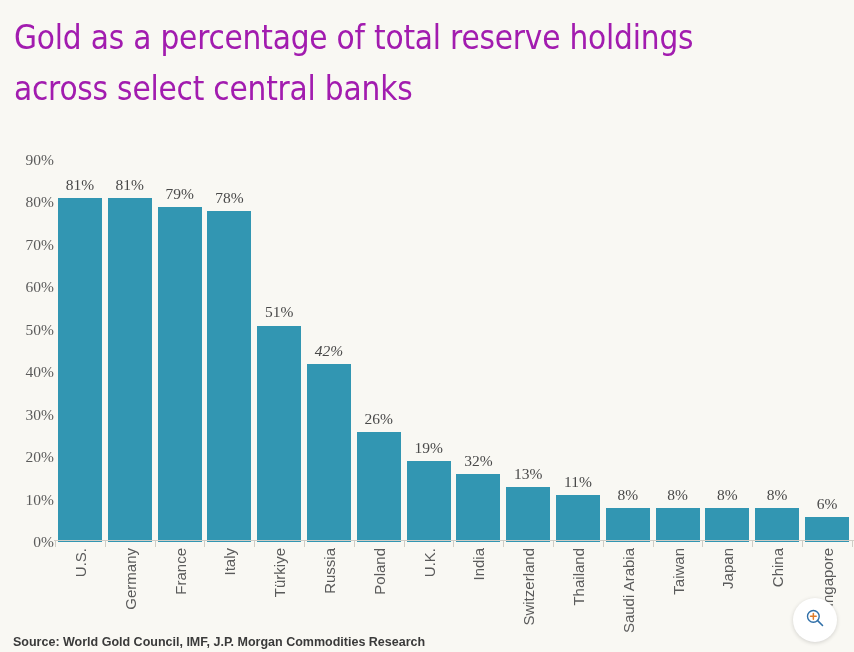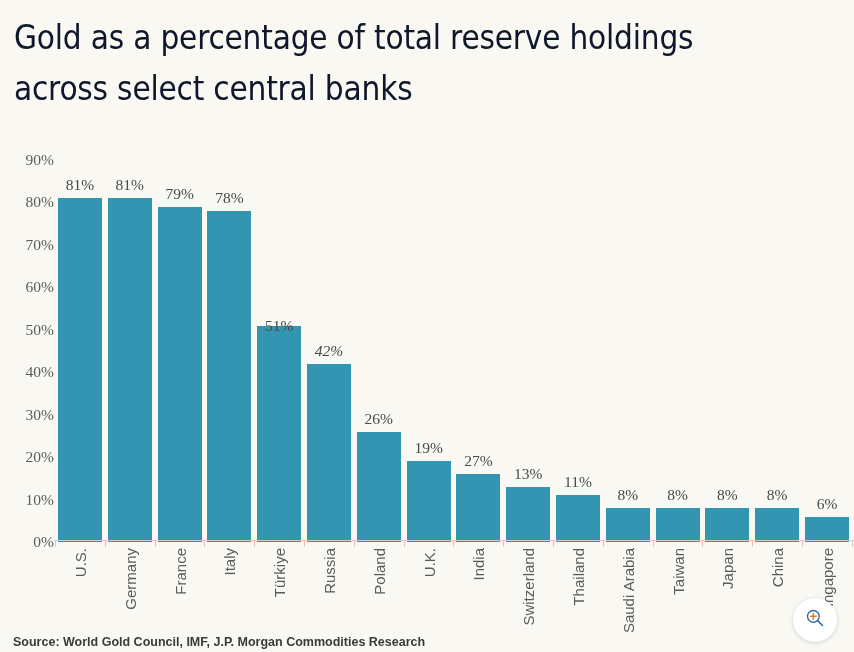--- a/index.html
+++ b/index.html
@@ -19,21 +19,21 @@
     left: 0; top: 0;
     width: 854px;
     height: 652px;
     background: #f9f8f3;
   }
   #chart-title {
     position: absolute;
     left: 14px;
     top: 12px;
     width: 810px;
-    color: #0f172a;
+    color: #a21caf;
     font-family: "DejaVu Sans Condensed", "Liberation Sans Narrow", "Liberation Sans", sans-serif;
     font-size: 33px;
     line-height: 1.55;
     font-weight: 400;
     letter-spacing: -0.2px;
     white-space: pre-line;
   }
   #plot-area {
     position: absolute;
     left: 0;
@@ -186,37 +186,37 @@
         <div class="bar-slot" style="left: 99.6px;">
           <div class="bar-rect" style="height: 335.311px; background: rgb(50, 150, 178);"></div>
           <div class="bar-value" style="bottom: 339.311px;">79%</div>
         </div>
         <div class="bar-slot" style="left: 149.4px;">
           <div class="bar-rect" style="height: 331.067px; background: rgb(50, 150, 178);"></div>
           <div class="bar-value" style="bottom: 335px;">78%</div>
         </div>
         <div class="bar-slot" style="left: 199.2px;">
           <div class="bar-rect" style="height: 216.467px; background: rgb(50, 150, 178);"></div>
-          <div class="bar-value" style="bottom: 207px; text-align: center;">51%</div>
+          <div class="bar-value" style="bottom: 221px; text-align: center;">51%</div>
         </div>
         <div class="bar-slot" style="left: 249px; font-style: italic;">
           <div class="bar-rect" style="height: 178.267px; background: rgb(50, 150, 178);"></div>
           <div class="bar-value" style="bottom: 182.267px;">42%</div>
         </div>
         <div class="bar-slot" style="left: 298.8px;">
           <div class="bar-rect" style="height: 110.356px; background: rgb(50, 150, 178);"></div>
           <div class="bar-value" style="bottom: 114.356px; text-align: center;">26%</div>
         </div>
         <div class="bar-slot" style="left: 348.6px;">
           <div class="bar-rect" style="height: 80.6444px; background: rgb(50, 150, 178);"></div>
           <div class="bar-value" style="bottom: 84.6444px;">19%</div>
         </div>
         <div class="bar-slot" style="left: 398.4px;">
           <div class="bar-rect" style="height: 67.9111px; background: rgb(50, 150, 178);"></div>
-          <div class="bar-value" style="bottom: 71.9111px;">27%</div>
+          <div class="bar-value" style="bottom: 71.9111px;">32%</div>
         </div>
         <div class="bar-slot" style="left: 448.2px;">
           <div class="bar-rect" style="height: 55.1778px; background: rgb(50, 150, 178);"></div>
           <div class="bar-value" style="bottom: 59.1778px;">13%</div>
         </div>
         <div class="bar-slot" style="left: 498px;">
           <div class="bar-rect" style="height: 46.6889px; background: rgb(50, 150, 178);"></div>
           <div class="bar-value" style="bottom: 50.6889px;">11%</div>
         </div>
         <div class="bar-slot" style="left: 547.8px;">

